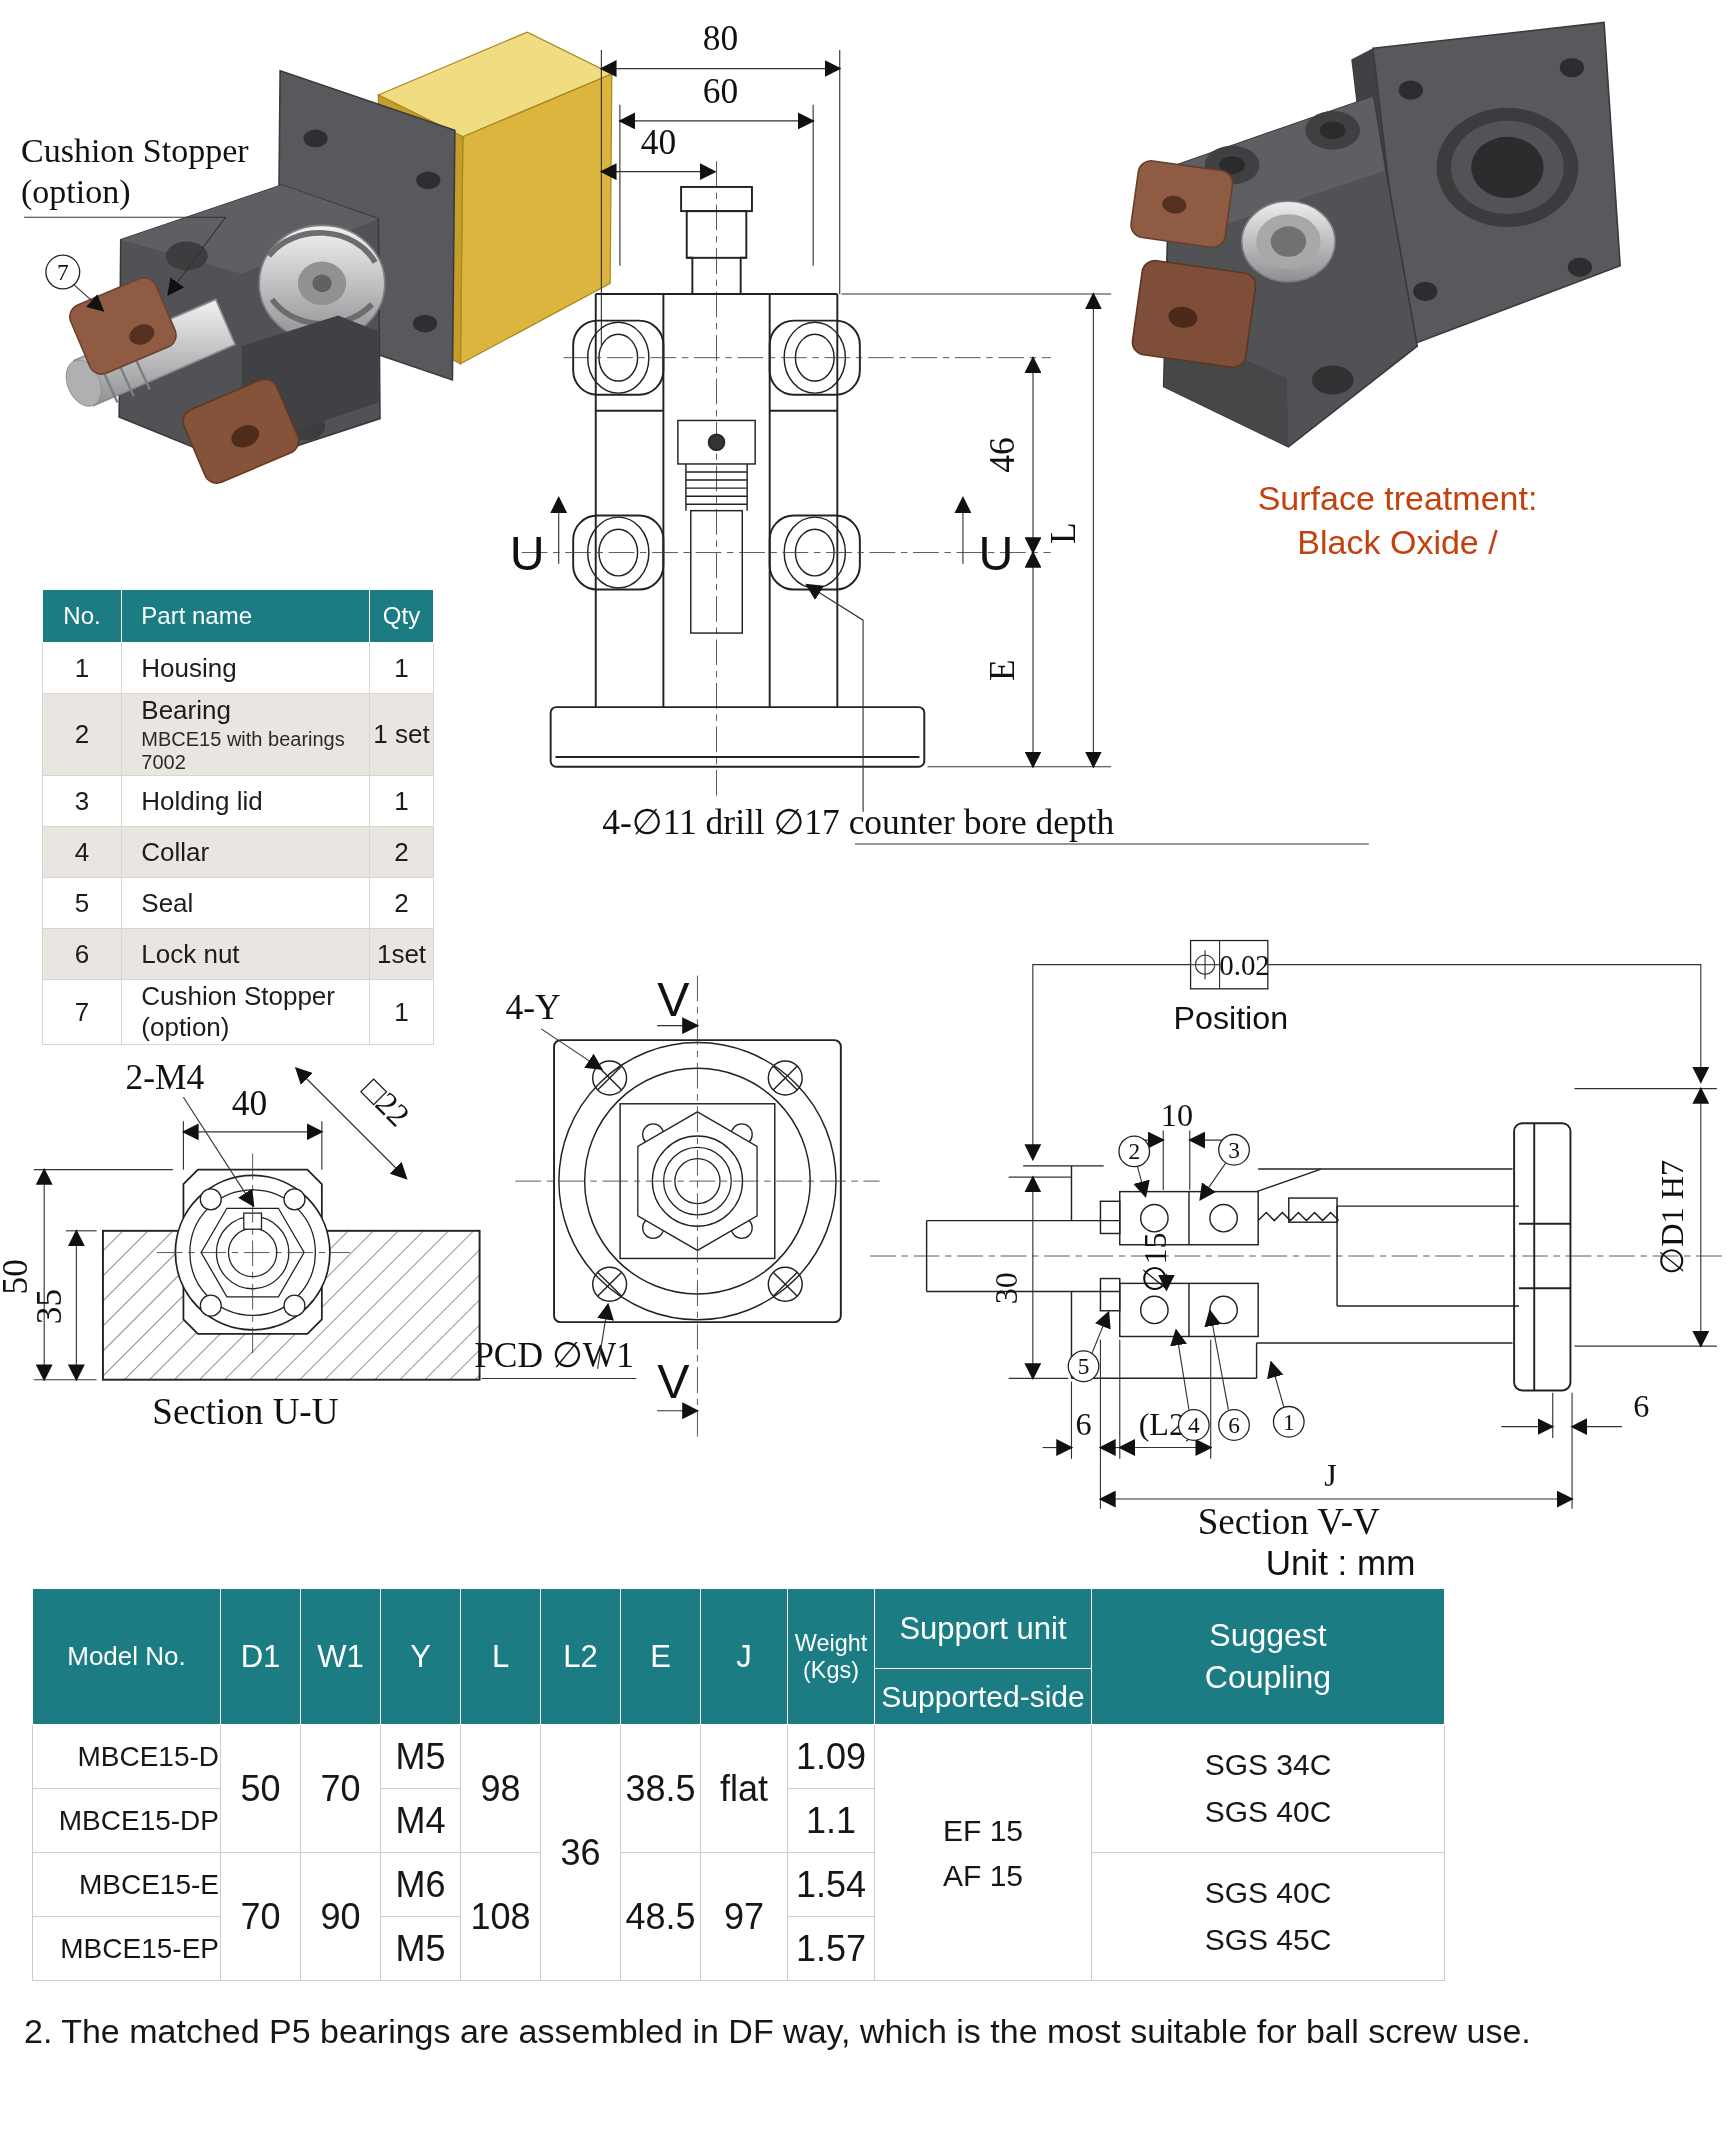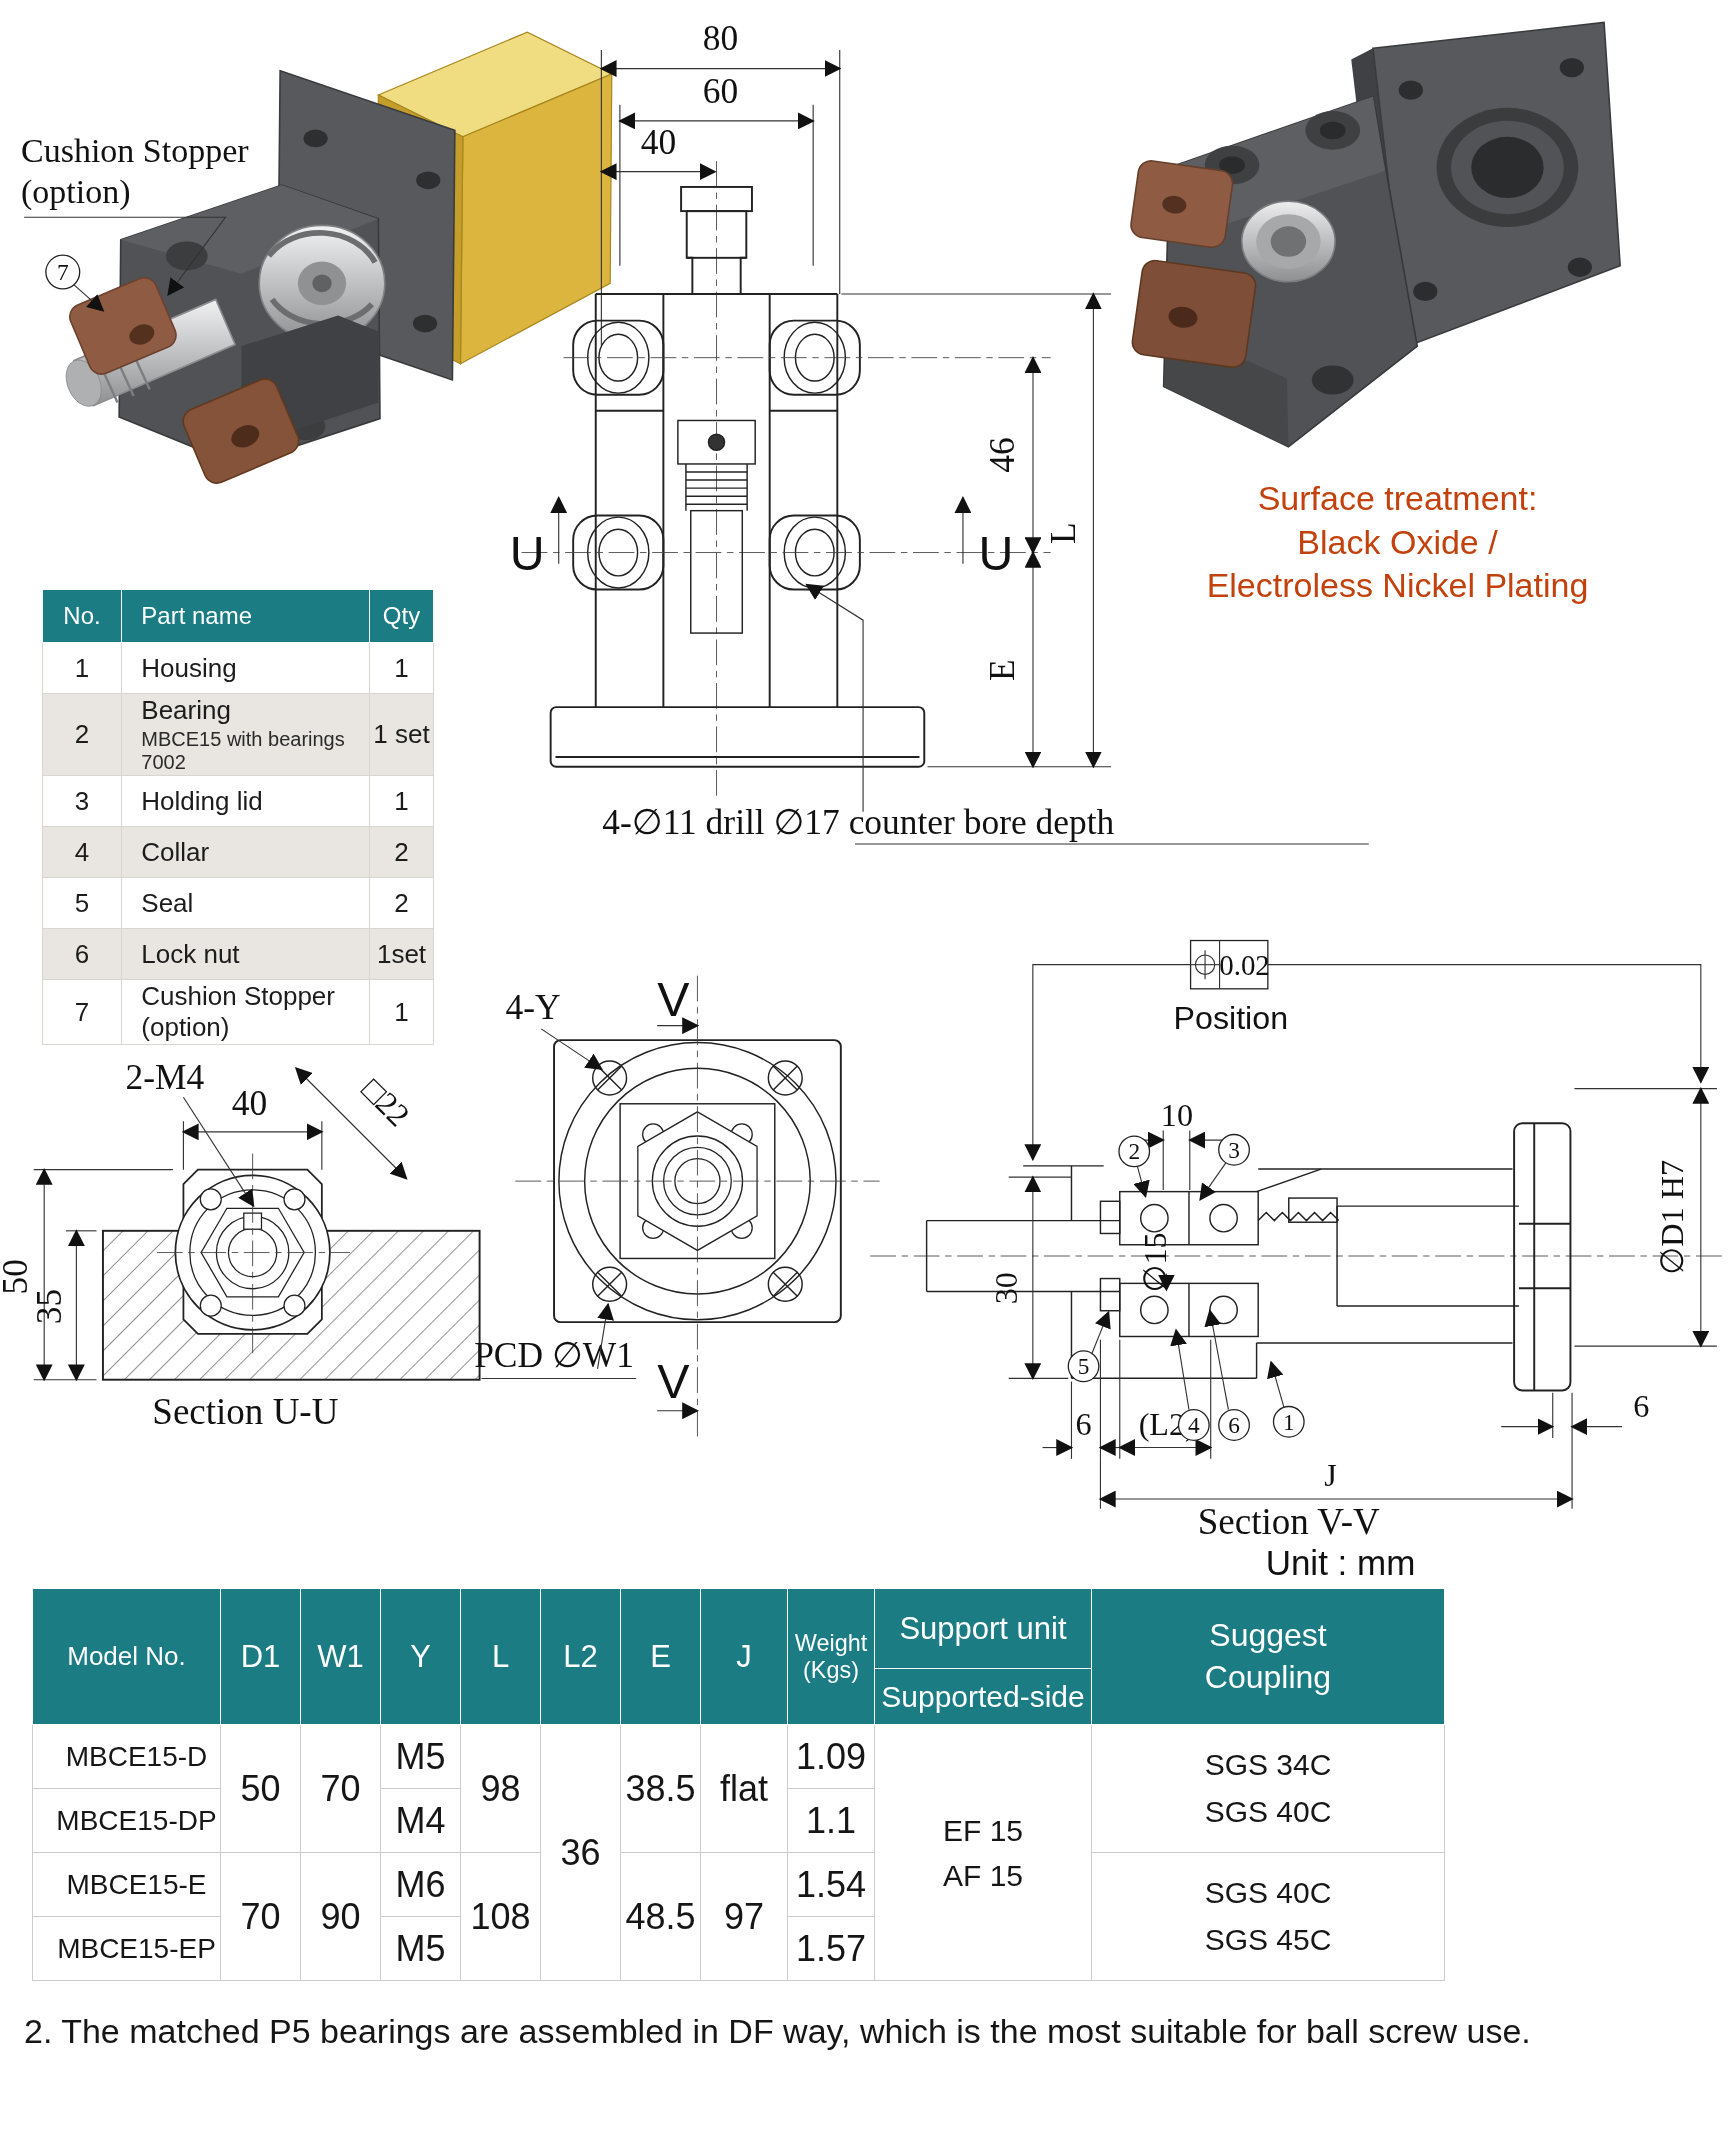--- a/index.html
+++ b/index.html
@@ -37,21 +37,21 @@
 
   
   .model-table{left:32px;top:1588px;width:1411px;border-collapse:collapse;table-layout:fixed;font-family:"Liberation Sans",sans-serif;}
   .model-table th{background:#1b7c83;color:#fff;font-weight:normal;border:1.6px solid #fff;font-size:31px;}
   .model-table thead tr.h1 th{height:77px;}
   .model-table thead tr.h2 th{height:53px;font-size:30px;}
   .model-table th.th-model{font-size:26px;}
   .model-table th .sub{font-size:23.4px;}
   .model-table th.th-suggest{font-size:32px;line-height:1.3;}
   .model-table td{border:0.8px solid #cccccc;background:#fff;font-size:36px;color:#161616;text-align:center;height:61px;}
-  .model-table td.c-model{text-align:center;padding-left:21px;font-size:28px;}
+  .model-table td.c-model{text-align:right;padding-left:21px;font-size:28px;}
   .model-table td.c-support{font-size:30px;line-height:1.5;}
   .model-table td.c-suggest{font-size:30px;line-height:1.55;}
 
   .notes{left:24px;top:1996px;font:34px "Liberation Sans",sans-serif;color:#161616;line-height:1.0;}
   .notes .nl{margin-top:17.7px;}
 </style>
 </head>
 <body>
 
 <div class="page">
@@ -158,21 +158,20 @@
       <rect x="1398" y="208" width="118" height="96" rx="16" fill="#8f5b43" stroke="#66402e" stroke-width="2"></rect>
       <ellipse cx="1448" cy="258" rx="15" ry="11" fill="#533020"></ellipse>
       <rect x="1420" y="330" width="142" height="118" rx="16" fill="#7f4e38" stroke="#5d381f" stroke-width="2"></rect>
       <ellipse cx="1478" cy="395" rx="18" ry="13" fill="#4b2a1b"></ellipse>
     </g>
   </svg>
 
   <div class="abs surface-label">
     <div>Surface treatment:</div>
     <div>Black Oxide /</div>
-    <div>Electroless Nickel Plating</div>
   </div>
 
   <svg class="abs" style="left:483px;top:12px;width:918px;height:854px" viewBox="600 15 1140 1060">
     <defs>
       <marker id="a1" viewBox="0 0 10 10" refX="9" refY="5" markerWidth="15" markerHeight="15" orient="auto-start-reverse">
         <path d="M0 0L10 5L0 10z" fill="#111"></path>
       </marker>
     </defs>
 
     <line class="cl" x1="890" y1="200" x2="890" y2="990"></line>

